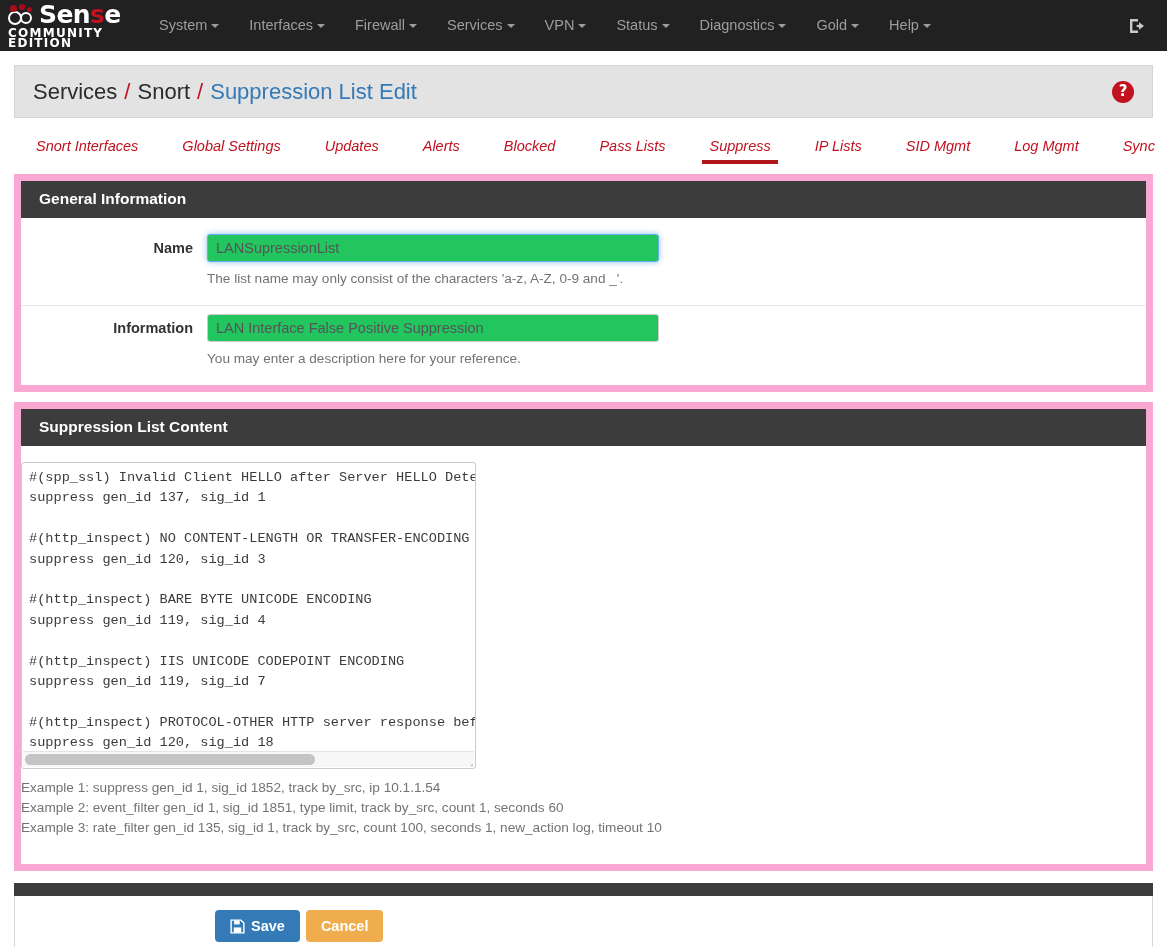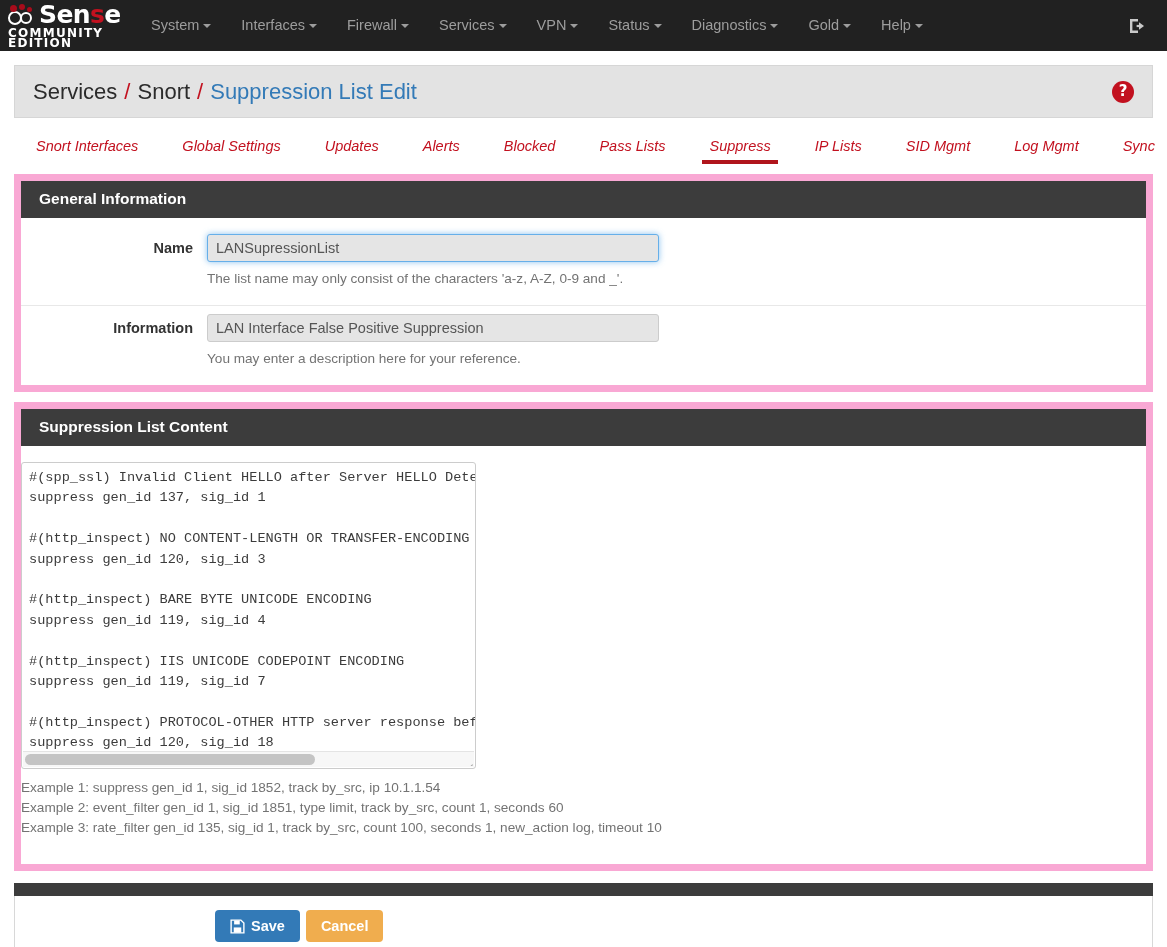--- a/index.html
+++ b/index.html
@@ -19,21 +19,21 @@
     align-items: center;
     padding: 0 14px 0 8px;
     position: relative;
   }
   .brand {
     width: 118px;
     height: 40px;
     display: flex;
     flex-direction: column;
     justify-content: center;
-    margin-right: 10px;
+    margin-right: 18px;
     user-select: none;
   }
   .brand-row { display: flex; align-items: flex-end; height: 25px; }
   .brand-mark { position: relative; width: 30px; height: 24px; margin-right: 1px; }
   .brand-mark .c1, .brand-mark .c2 {
     position: absolute; border: 2.4px solid #ffffff; border-radius: 50%;
     background: transparent;
   }
   .brand-mark .c1 { width: 14px; height: 14px; left: 0px; top: 8px; }
   .brand-mark .c2 { width: 12px; height: 12px; left: 12px; top: 9px; }
@@ -179,21 +179,21 @@
   .txt-input {
     display: block;
     width: 452px;
     height: 28px;
     padding: 3px 8px;
     font-size: 14.5px;
     font-family: "Liberation Sans", sans-serif;
     color: #555555;
     border: 1px solid #cccccc;
     border-radius: 3px;
-    background: #e5e5e5;
+    background: #22c55e;
     outline: none;
   }
   .txt-input.focused {
     border-color: #66afe9;
     box-shadow: 0 0 6px rgba(102,175,233,.75);
   }
   .help-text {
     font-size: 13.6px;
     color: #737373;
     margin-top: 7px;

